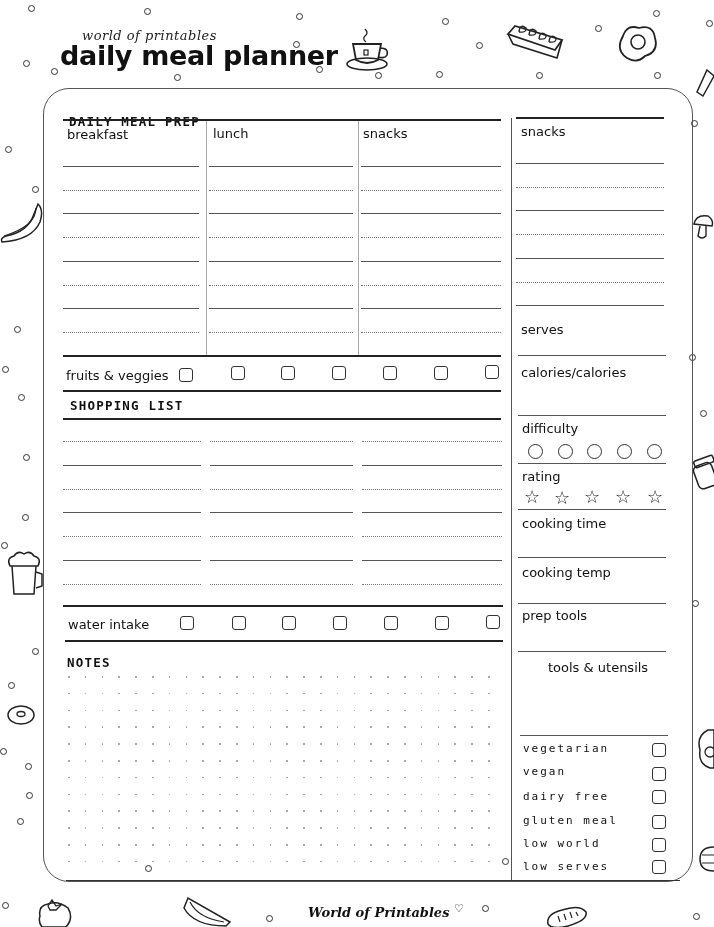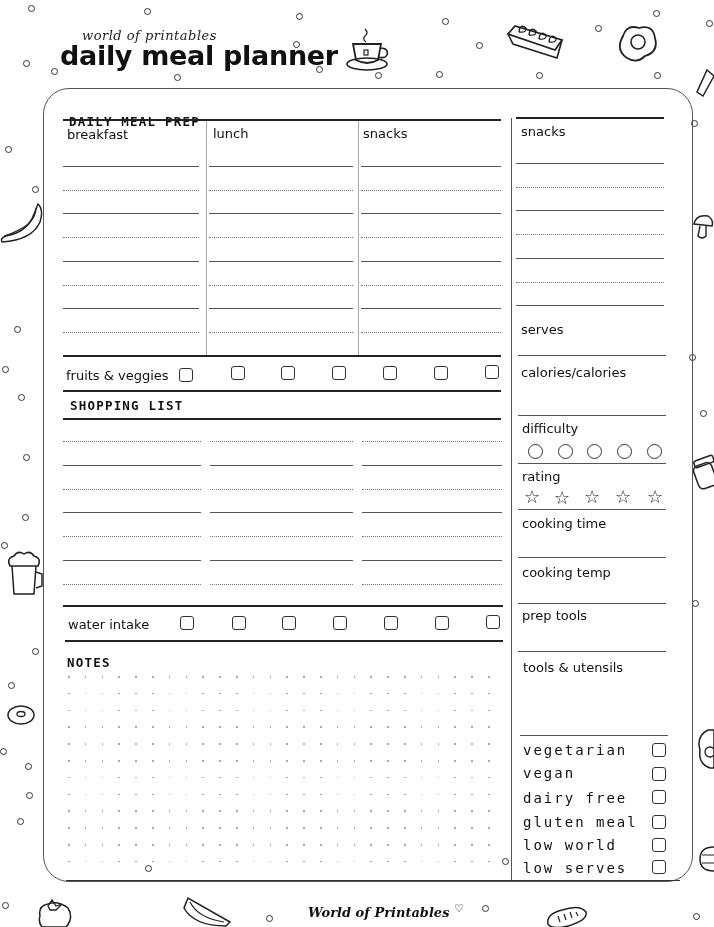--- a/index.html
+++ b/index.html
@@ -9,21 +9,21 @@
   .header-sub{position:absolute;left:82px;top:28px;font-family:"DejaVu Serif",serif;font-style:italic;font-size:13px;color:#222;letter-spacing:0.5px;}
   .header-title{position:absolute;left:60px;top:40px;font-family:"DejaVu Sans",sans-serif;font-weight:bold;font-size:27px;color:#111;letter-spacing:-0.3px;}
   .card{position:absolute;left:43px;top:88px;width:648px;height:792px;border:1.6px solid #555;border-radius:26px;}
   .hline{position:absolute;height:0;border-top:1.4px solid #555;}
   .hline.thick{border-top:2.2px solid #222;}
   .dline{position:absolute;height:0;border-top:1.3px dotted #777;}
   .vline{position:absolute;width:0;border-left:1.3px solid #aaa;}
   .vline.dark{border-left:1.4px solid #555;}
   .label{position:absolute;font-family:"DejaVu Sans",sans-serif;font-size:13px;color:#111;white-space:nowrap;}
   .caps{font-family:"DejaVu Sans Mono",monospace;font-size:12.5px;letter-spacing:1.2px;font-weight:bold;}
-  .spaced{font-family:"DejaVu Sans Mono",monospace;font-size:14px;letter-spacing:2px;}
+  .spaced{font-family:"DejaVu Sans Mono",monospace;font-size:11px;letter-spacing:2px;}
   .box{position:absolute;width:12px;height:12px;border:1.6px solid #333;border-radius:3px;}
   .circle{position:absolute;width:13px;height:13px;border:1.6px solid #333;border-radius:50%;}
   .star{position:absolute;font-size:18px;color:#222;line-height:18px;}
   .ndot{position:absolute;width:1.5px;height:1.5px;background:#999;border-radius:50%;}
   .doodle{position:absolute;}
   .footer{position:absolute;left:308px;top:902px;font-family:"DejaVu Serif",serif;font-style:italic;font-weight:bold;font-size:13px;color:#111;}
 </style>
 </head>
 <body>
 
@@ -595,21 +595,21 @@
 
 <div class="label" style="left:522px;top:516px">cooking time</div>
 <div class="hline" style="left:518px;top:557px;width:148px"></div>
 
 <div class="label" style="left:522px;top:565px">cooking temp</div>
 <div class="hline" style="left:518px;top:603px;width:148px"></div>
 
 <div class="label" style="left:522px;top:608px">prep tools</div>
 <div class="hline" style="left:518px;top:651px;width:148px"></div>
 
-<div class="label" style="left:523px;top:660px">tools &amp; utensils</div>
+<div class="label" style="left:548px;top:660px">tools &amp; utensils</div>
 <div class="abs" style="left:518px;top:680px;width:148px;height:54px"></div>
 <div class="hline" style="left:520px;top:735px;width:148px"></div>
 
 <div>
   <div class="label spaced" style="left:523px;top:742px">vegetarian</div>
   <div class="box" style="left:652px;top:743px"></div>
 
   <div class="label spaced" style="left:523px;top:765px">vegan</div>
   <div class="box" style="left:652px;top:767px"></div>
 

